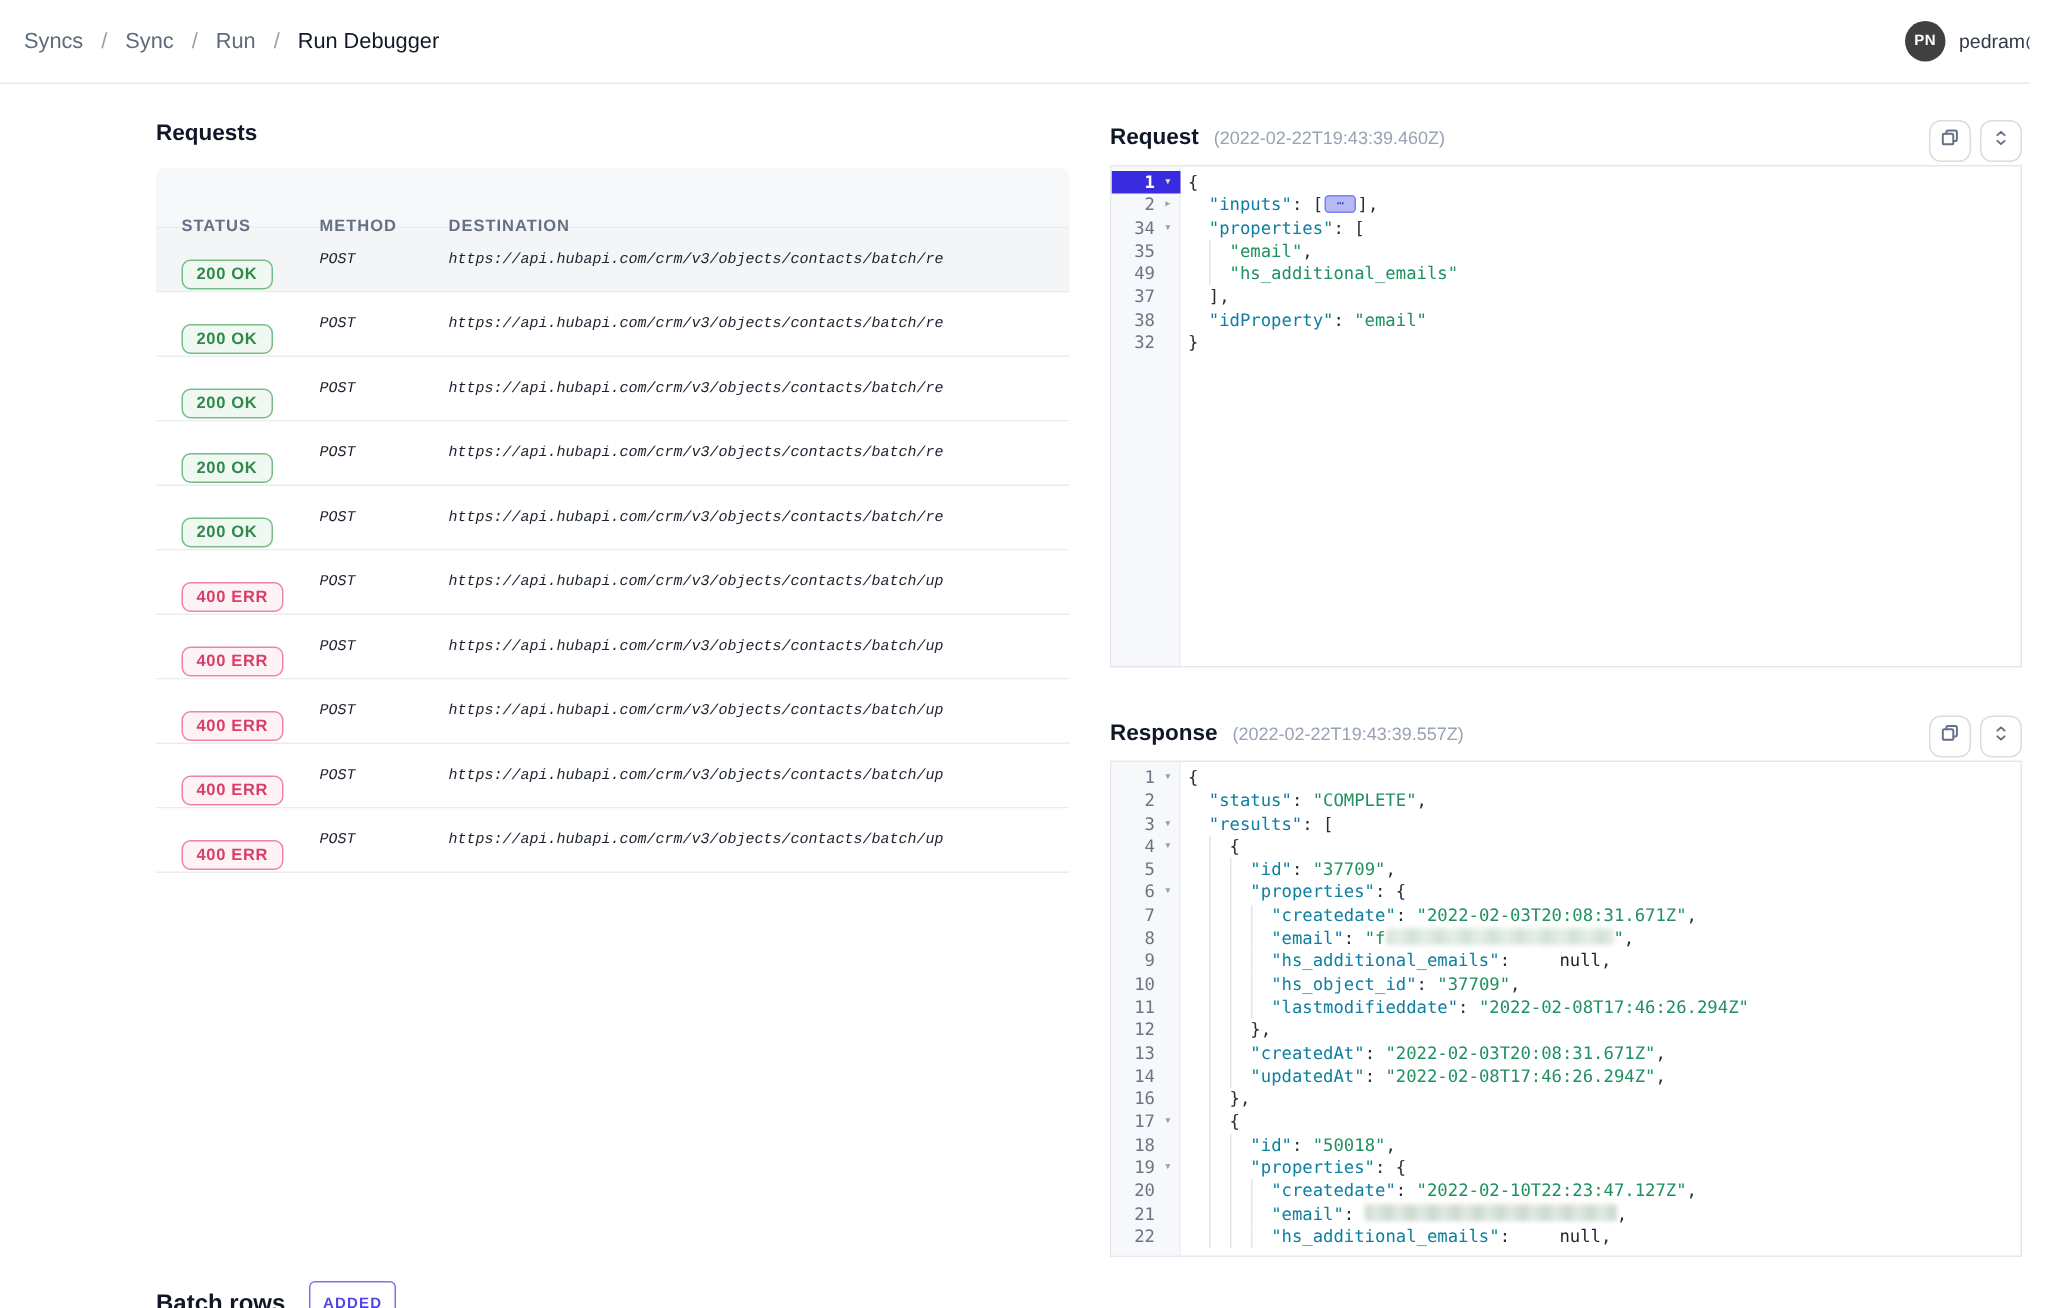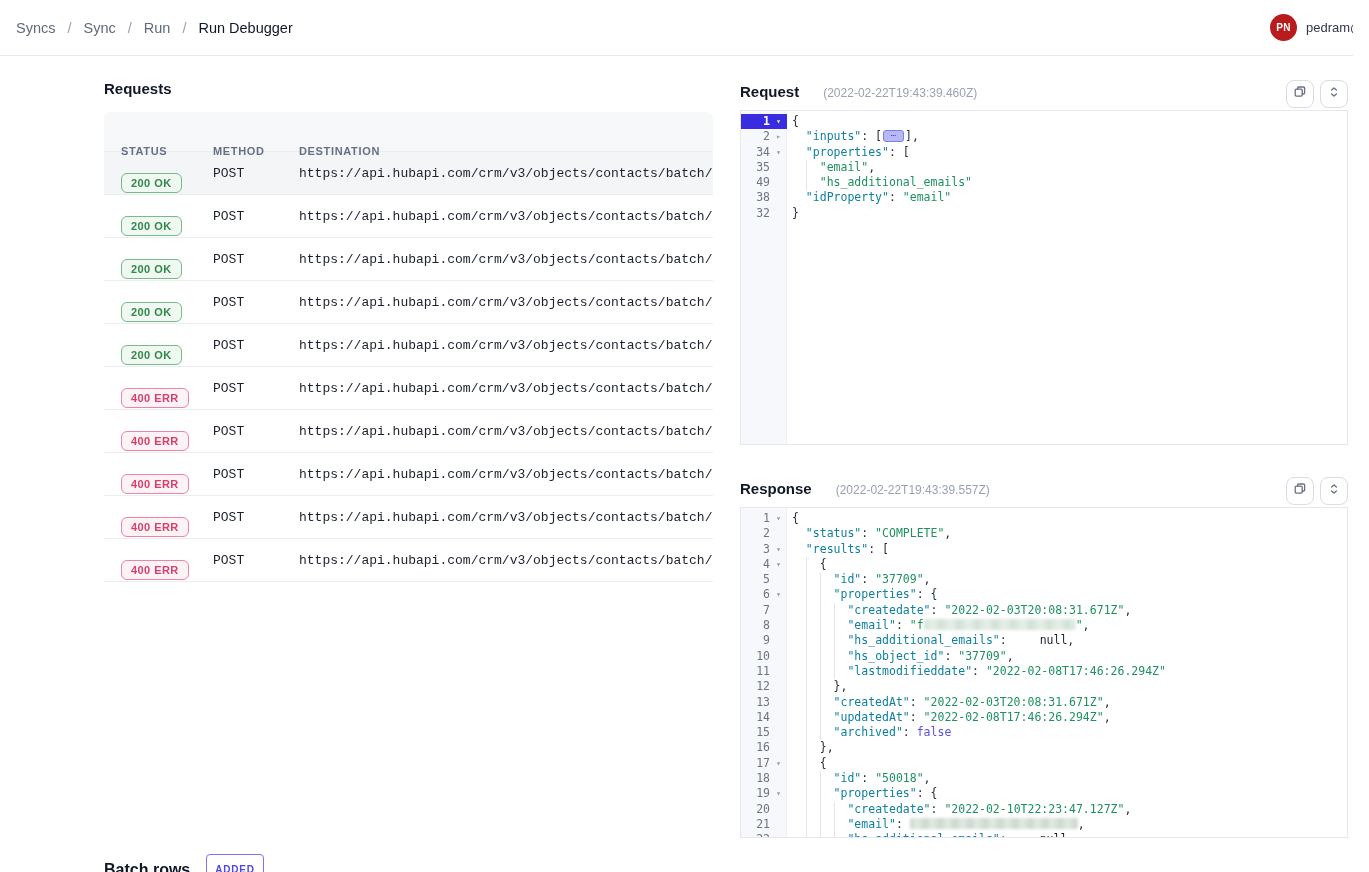--- a/index.html
+++ b/index.html
@@ -9,45 +9,45 @@
 
   
   .topbar { position:absolute; left:0; top:0; width:1369px; height:56px;
     background:#fff; border-bottom:1px solid #e7e9ee; }
   .crumbs { position:absolute; left:16px; top:0; height:56px; display:flex; align-items:center; gap:12px;
     font-size:14.5px; }
   .crumb { color:#5f6b7a; cursor:pointer; }
   .crumb-sep { color:#98a1b0; }
   .crumb.current { color:#101828; font-weight:500; }
   .userbox { position:absolute; left:1270px; top:14px; display:flex; align-items:center; gap:9px; white-space:nowrap; }
-  .avatar { width:27px; height:27px; border-radius:50%; background:#b91c1c; color:#fff;
+  .avatar { width:27px; height:27px; border-radius:50%; background:#404040; color:#fff;
     font-size:10px; font-weight:700; letter-spacing:.04em; display:flex; align-items:center; justify-content:center; }
   .useremail { font-size:13px; color:#32394a; }
 
   
   .req-title { position:absolute; left:104px; top:80px; font-size:15px; font-weight:700; color:#101828; }
   .reqtable { position:absolute; left:104px; top:112px; width:609px; overflow:hidden; }
   .thead { display:flex; height:40px; align-items:center; background:#f7f8fa; border-radius:6px 6px 0 0;
     border-bottom:1px solid #eaecef; }
   .th { font-size:11px; font-weight:700; color:#667085; letter-spacing:.06em;margin-top:39px; }
   .col1 { width:109px; padding-left:17px; flex:none; }
   .col2 { width:86px; flex:none; }
   .col3 { flex:1; overflow:hidden; white-space:nowrap; }
   .trow { display:flex; height:43px; align-items:center; border-bottom:1px solid #eaecef; background:#fff; cursor:pointer; }
   .trow.sel { background:#f4f5f7; }
   .badge { display:inline-block; font-size:11px; font-weight:700; letter-spacing:.04em;
     padding:3px 9px; border-radius:6px; white-space:nowrap;margin-top:20px; }
   .badge.ok  { color:#31884a; border:1px solid #77bb87; background:#eff8f1; }
   .badge.err { color:#d64069; border:1px solid #ec86a1; background:#fdf2f5; }
-  .mono { font-family:"Liberation Mono", monospace; font-size:13px; color:#1a212c; }
+  .mono { font-family:"Liberation Mono", monospace; font-size:10px; color:#1a212c;font-style:italic; }
 
   
   .panelhead { position:absolute; width:608px; height:30px; }
   .panelhead .ptitle { font-size:15px; font-weight:700; color:#101828; display:inline-block; }
-  .panelhead .pts { font-size:12px; color:#98a2b3; margin-left:24px;text-align:right; }
+  .panelhead .pts { font-size:12px; color:#98a2b3; margin-left:10px;text-align:right; }
   .pbtns { position:absolute; right:0; top:-3px; display:flex; gap:6px; }
   .sqbtn { width:28px; height:28px; border:1px solid #d9dce1; border-radius:8px; background:#fff;
     display:flex; align-items:center; justify-content:center; cursor:pointer; }
   .sqbtn svg { stroke:#667085; fill:none; stroke-width:1.3; stroke-linecap:round; stroke-linejoin:round; }
 
   .editor { position:absolute; width:608px; border:1px solid #e5e7ec; background:#fff; overflow:hidden; }
   .gutterbg { position:absolute; left:0; top:0; bottom:0; width:46px; background:#f7f8fb; border-right:1px solid #edeff3; }
   .lines { position:relative; padding-top:3px; }
   .cm-line { display:flex; height:15.3px; line-height:15.3px;
     font-family:"DejaVu Sans Mono", monospace; font-size:11.5px; }
@@ -210,20 +210,27 @@
         </div>
         <div class="cm-line">
           <span class="lnbox">
             <span class="ln">49</span>
             <span class="fold"></span>
           </span>
           <span class="lc"><span class="iu">  </span><span class="iu g">  </span><span class="ts">"hs_additional_emails"</span></span>
         </div>
         <div class="cm-line">
           <span class="lnbox">
+            <span class="ln">37</span>
+            <span class="fold"></span>
+          </span>
+          <span class="lc"><span class="iu">  </span><span class="tp">],</span></span>
+        </div>
+        <div class="cm-line">
+          <span class="lnbox">
             <span class="ln">38</span>
             <span class="fold"></span>
           </span>
           <span class="lc"><span class="iu">  </span><span class="tk">"idProperty"</span><span class="tp">: </span><span class="ts">"email"</span></span>
         </div>
         <div class="cm-line">
           <span class="lnbox">
             <span class="ln">32</span>
             <span class="fold"></span>
           </span>
@@ -345,27 +352,20 @@
         </div>
         <div class="cm-line">
           <span class="lnbox">
             <span class="ln">14</span>
             <span class="fold"></span>
           </span>
           <span class="lc"><span class="iu">  </span><span class="iu g">  </span><span class="iu g">  </span><span class="tk">"updatedAt"</span><span class="tp">: </span><span class="ts">"2022-02-08T17:46:26.294Z"</span><span class="tp">,</span></span>
         </div>
         <div class="cm-line">
           <span class="lnbox">
-            <span class="ln">15</span>
-            <span class="fold"></span>
-          </span>
-          <span class="lc"><span class="iu">  </span><span class="iu g">  </span><span class="iu g">  </span><span class="tk">"archived"</span><span class="tp">: </span><span class="tb">false</span></span>
-        </div>
-        <div class="cm-line">
-          <span class="lnbox">
             <span class="ln">16</span>
             <span class="fold"></span>
           </span>
           <span class="lc"><span class="iu">  </span><span class="iu g">  </span><span class="tp">},</span></span>
         </div>
         <div class="cm-line">
           <span class="lnbox">
             <span class="ln">17</span>
             <span class="fold">▾</span>
           </span>

